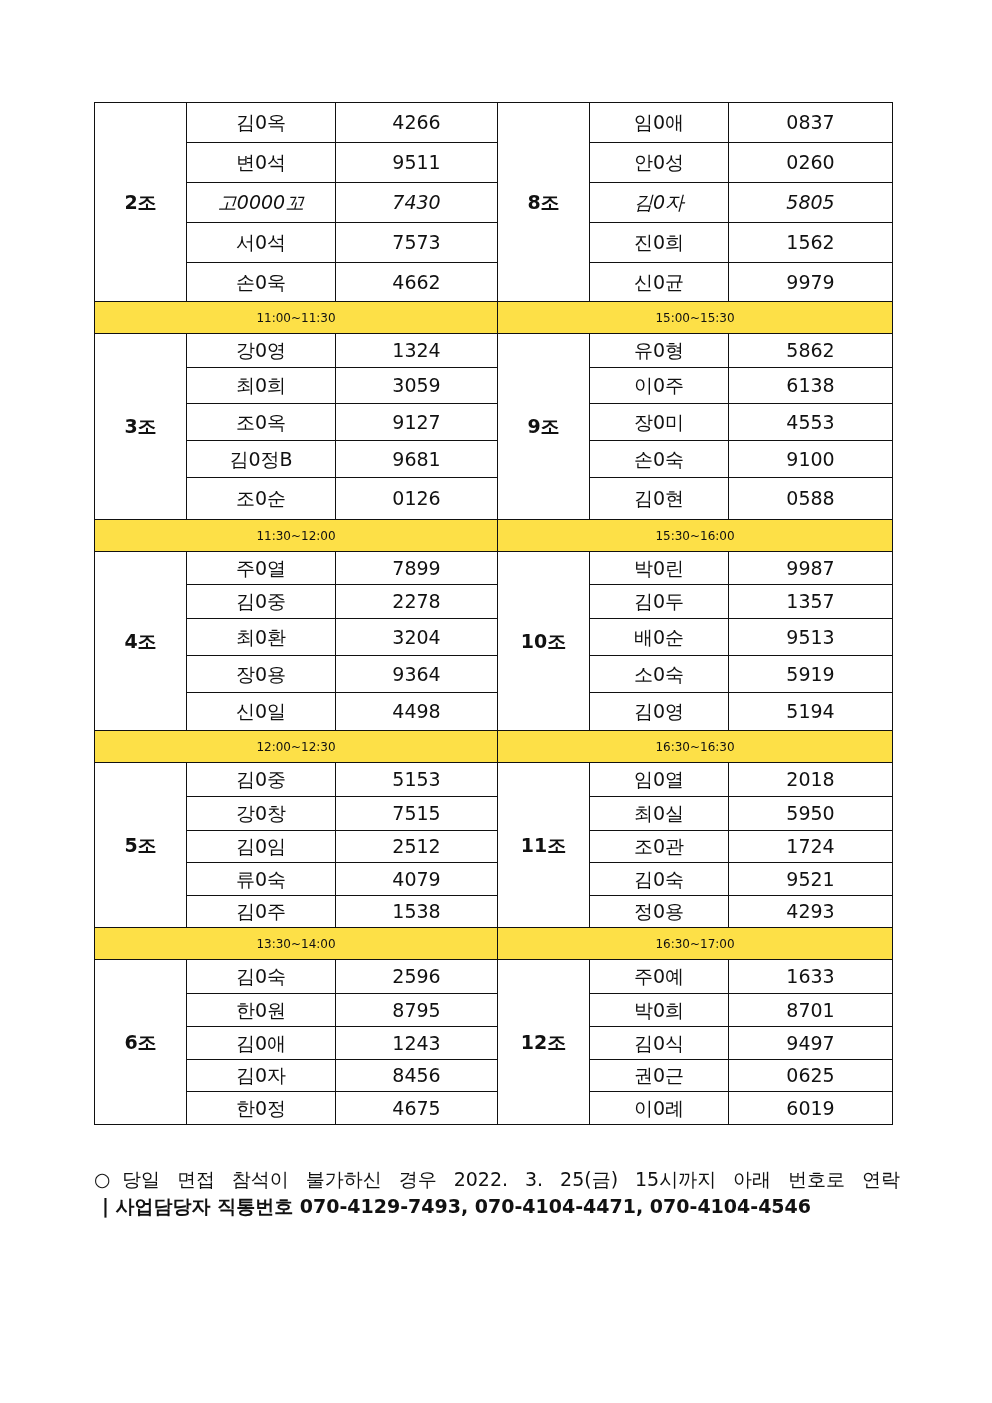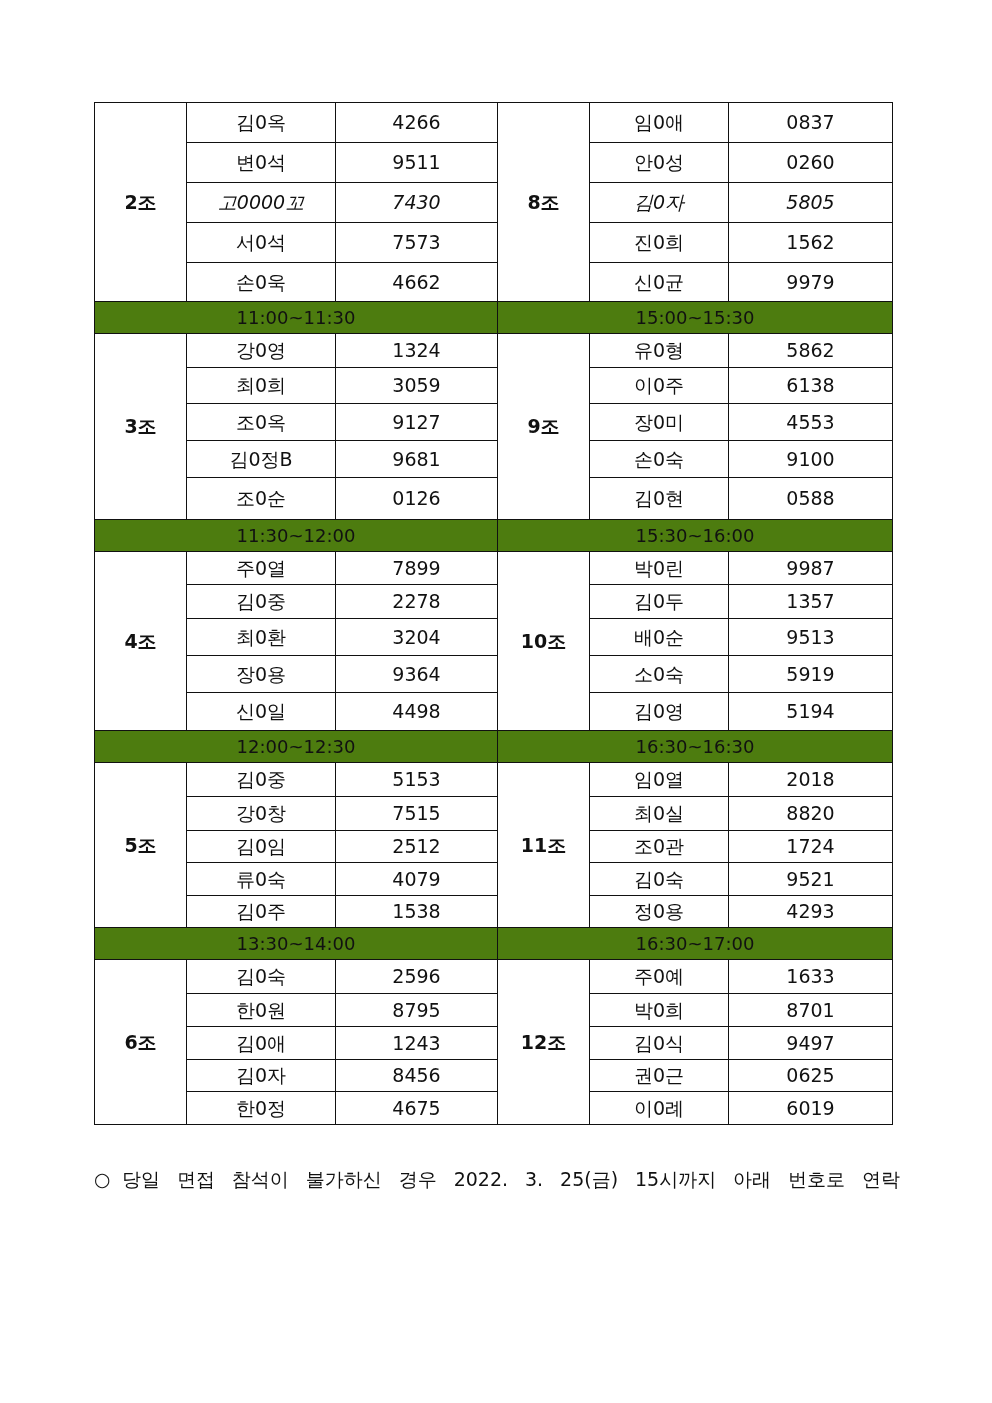--- a/index.html
+++ b/index.html
@@ -9,21 +9,21 @@
     position: absolute; left: 94px; top: 102px;
     width: 798px; border-collapse: collapse; table-layout: fixed;
   }
   table.sched td {
     border: 1px solid #111; text-align: center; vertical-align: middle;
     font-size: 19px; padding: 0; line-height: 1;
   }
   td.group { font-weight: bold; font-size: 18px; }
   td.name { font-weight: normal; }
   td.num { font-weight: normal; }
-  tr.time td { background: #4d7c0f; font-size: 18px; height: 31px; }
+  tr.time td { background: #fde047; font-size: 12px; height: 31px; }
   .notes { position: absolute; left: 94px; top: 1166px; width: 806px; font-size: 19px; line-height: 27px; }
   .notes .line1 { display: flex; }
   .notes .bullet { width: 28px; flex: none; }
   .notes .body { text-align: justify; text-align-last: justify; flex: 1; }
   .notes .line1b { padding-left: 28px; }
   .notes .contact { font-weight: bold; padding-left: 8px; }
   .notes .rep { padding-left: 8px; }
 </style>
 </head>
 <body>
@@ -152,21 +152,21 @@
           <td class="name">김0중</td>
           <td class="num">5153</td>
           <td rowspan="5" class="group">11조</td>
           <td class="name">임0열</td>
           <td class="num">2018</td>
         </tr>
         <tr style="height: 34px;">
           <td class="name">강0창</td>
           <td class="num">7515</td>
           <td class="name">최0실</td>
-          <td class="num">8820</td>
+          <td class="num">5950</td>
         </tr>
         <tr style="height: 32px;">
           <td class="name">김0임</td>
           <td class="num">2512</td>
           <td class="name">조0관</td>
           <td class="num">1724</td>
         </tr>
         <tr style="height: 33px;">
           <td class="name">류0숙</td>
           <td class="num">4079</td>
@@ -216,14 +216,15 @@
           <td class="num">6019</td>
         </tr>
       </tbody>
   </table>
 
   <div class="notes">
     <div class="line1">
       <span class="bullet">○</span>
       <span class="body">당일 면접 참석이 불가하신 경우 2022. 3. 25(금) 15시까지 아래 번호로 연락</span>
     </div>
+    <div class="contact">| 사업담당자 직통번호 070-4129-7493, 070-4104-4471, 070-4104-4546</div>
   </div>
 </div>
 
 </body></html>

